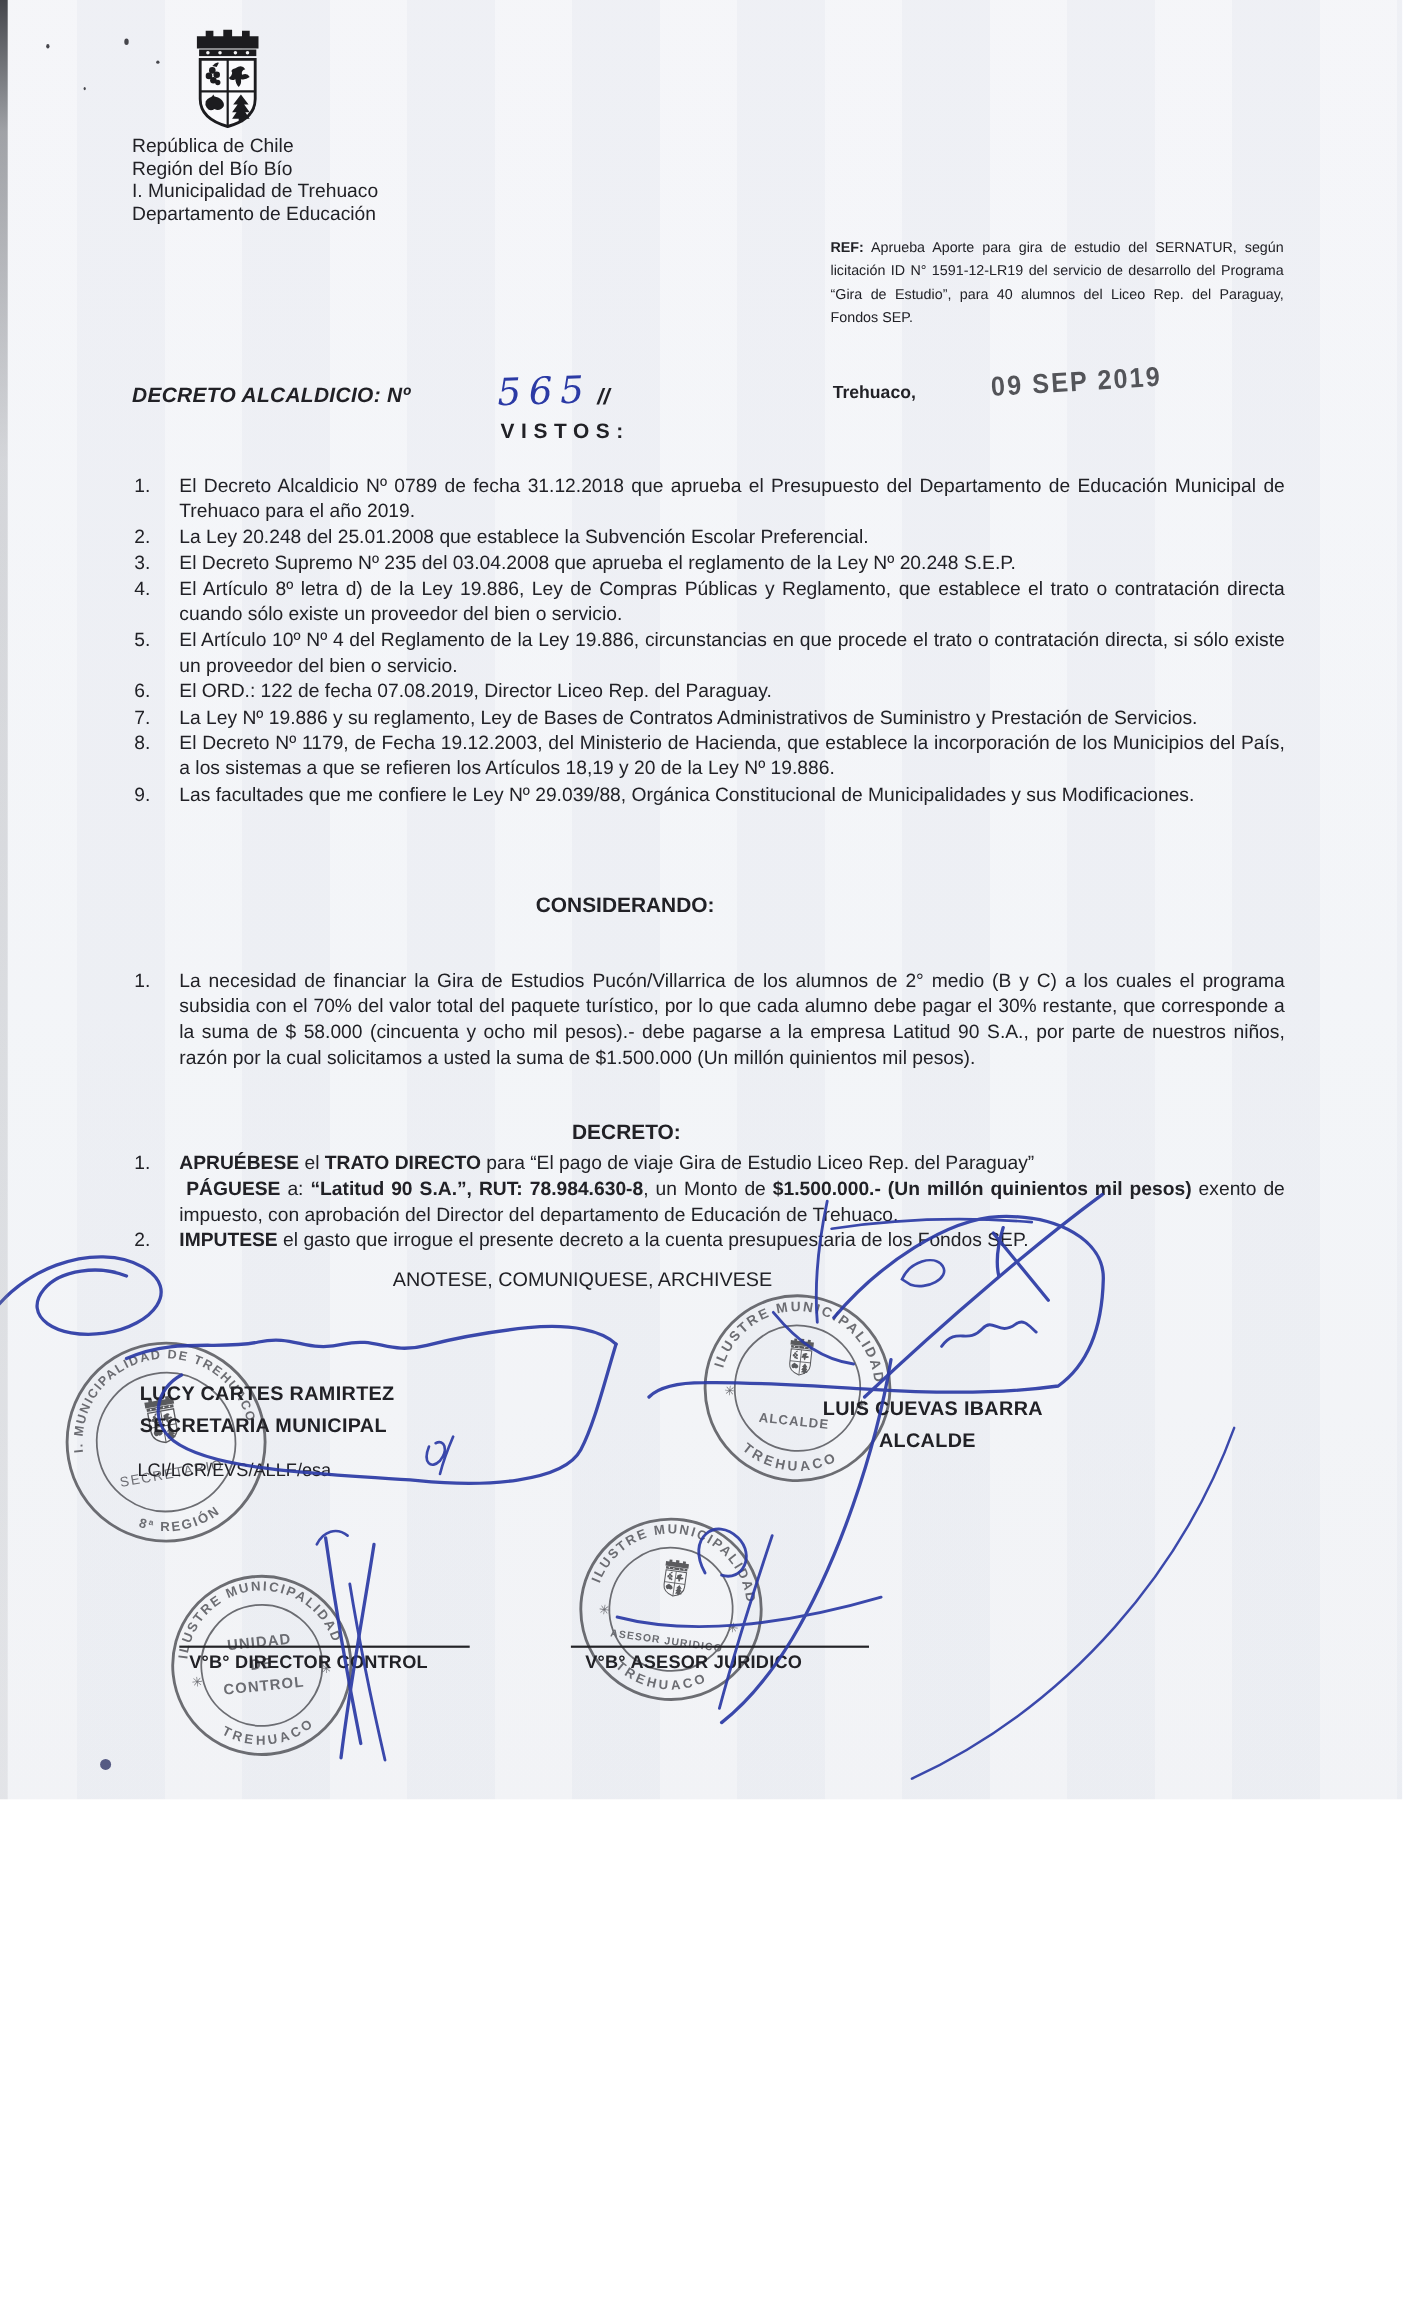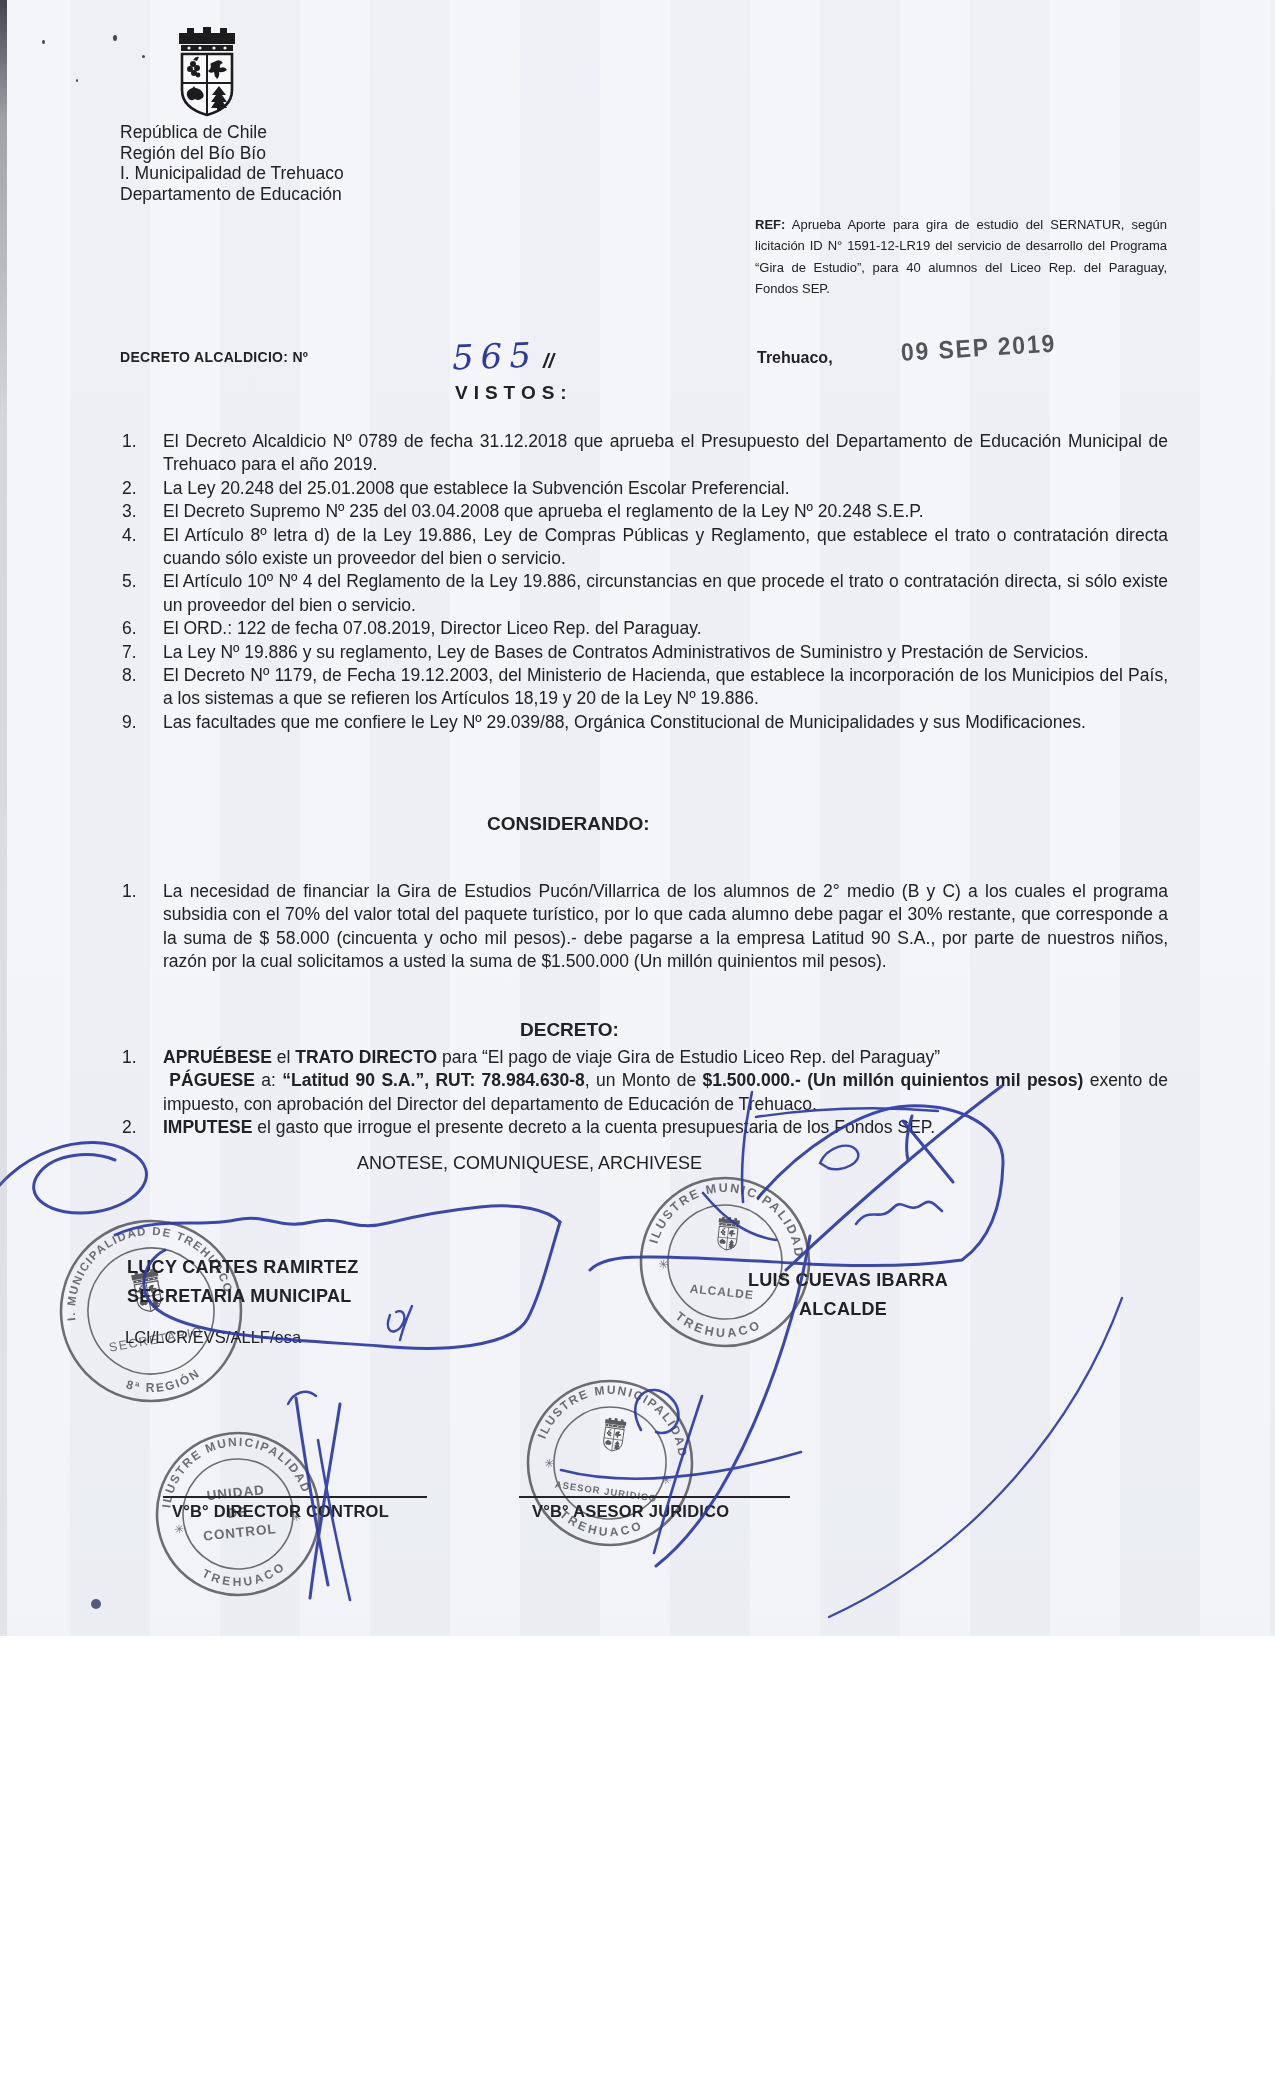--- a/index.html
+++ b/index.html
@@ -12,21 +12,21 @@
   .scan-band{position:absolute;left:0;top:1645px;width:1275px;height:17px;
          background:linear-gradient(180deg,#d9dbdf 0%,#aeb1b7 35%,#b9bcc2 70%,#d0d2d6 100%);}
   .below{position:absolute;left:0;top:1662px;width:1275px;height:438px;background:#fbfbfc;}
   .edge{position:absolute;left:0;top:0;width:7px;height:1650px;
         background:linear-gradient(180deg,rgba(58,60,66,.95) 0,rgba(90,93,99,.55) 120px,rgba(130,132,138,.28) 420px,rgba(150,152,158,.16) 100%);}
   .speck{position:absolute;background:#46464c;border-radius:50%;}
   .abs{position:absolute;}
   .hdr-line{font-size:17.5px;line-height:20.5px;}
   .ref{width:412px;font-size:13px;line-height:21.4px;text-align:justify;}
   .b{font-weight:bold;}
-  .decree-label{font-size:14px;font-weight:bold;letter-spacing:.3px;}
+  .decree-label{font-size:19px;font-weight:bold;font-style:italic;letter-spacing:.3px;}
   .hand{font-size:34px;color:#2b3aa5;font-style:italic;letter-spacing:7px;transform:rotate(-2deg);font-family:"DejaVu Serif",serif;}
   .slashes{font-size:20px;font-weight:bold;font-style:italic;}
   .city{font-size:16px;font-weight:bold;}
   .datestamp{font-size:25px;font-weight:bold;color:#3e3f44;letter-spacing:2px;opacity:.88;
              transform:rotate(-3.5deg) scaleX(.92);transform-origin:left center;}
   .sect-title{font-size:19px;font-weight:bold;}
   .vtitle{letter-spacing:6px;text-align:right;}
   .list{width:1046px;font-size:17.5px;line-height:23.4px;}
   .li{display:flex;}
   .num{width:41px;flex:none;}

